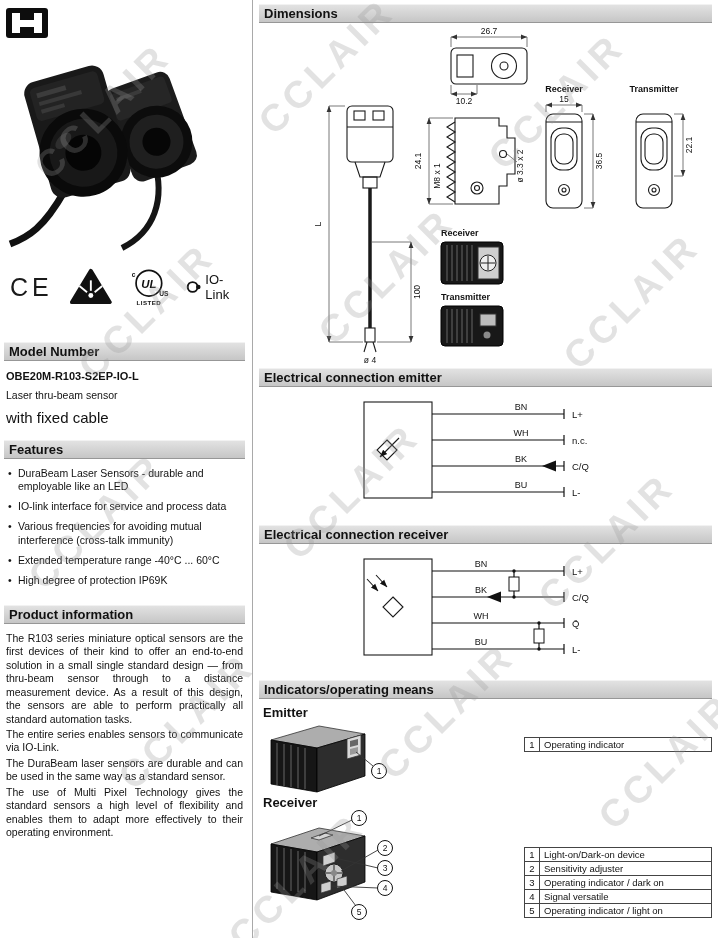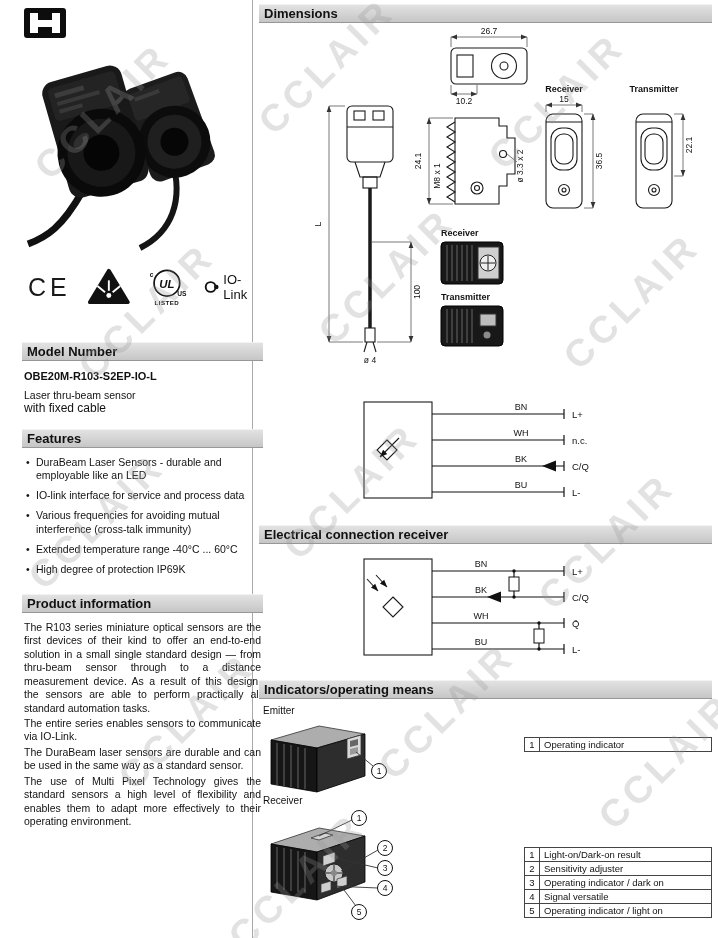--- a/index.html
+++ b/index.html
@@ -1,55 +1,55 @@
 <!DOCTYPE html>
 <html><head>
 <meta charset="utf-8">
 <style>
   *{box-sizing:border-box}
   body{margin:0;background:#888}
   .page{position:relative;width:718px;height:938px;background:#fff;font-family:"Liberation Sans",sans-serif;color:#111;overflow:hidden;margin:0 auto}
   .divider{position:absolute;left:252px;top:0;width:1px;height:938px;background:#a9a9a9}
   .wm{position:absolute;font-weight:bold;font-size:38px;letter-spacing:5px;color:rgba(150,150,150,0.28);transform:rotate(-45deg);pointer-events:none;z-index:9;white-space:nowrap}
-  .left-col{position:absolute;left:22px;top:6px;width:241px}
+  .left-col{position:absolute;left:4px;top:6px;width:241px}
   .right-col{position:absolute;left:259px;top:4px;width:453px;height:932px}
   .section-bar{background:linear-gradient(180deg,#e2e2e2,#c6c6c6);border-top:1px solid #f2f2f2;border-bottom:1px solid #979797;font-size:13px;font-weight:bold;padding:2px 5px;line-height:13px}
   .rbar{position:absolute;left:0;right:0}
   
   .logo{width:42px;height:30px;background:#0d0d0d;border-radius:3px;position:relative;margin:2px 0 4px 2px}
   .logo i{position:absolute;background:#fff}
   .photo{display:block}
   .certs{display:flex;align-items:center;gap:16px;margin:10px 0 0 6px;height:46px}
   .ce{font-size:25px;letter-spacing:4px;color:#1a1a1a}
   .iolink{display:flex;align-items:center;gap:4px;font-weight:normal;font-size:13px}
   .bar-model{margin-top:32px}
   .model-number{font-size:11px;font-weight:bold;margin:9px 2px 0}
   .model-desc{font-size:10.5px;margin:7px 2px 0}
-  .model-desc2{font-size:12px;margin:0 2px 0}
+  .model-desc2{font-size:15px;margin:8px 2px 0}
   .bar-feat{margin-top:14px}
   .features{list-style:none;margin:8px 0 0;padding:0 0 0 2px;font-size:10.5px;line-height:1.25}
   .features li{padding-left:12px;position:relative;margin-bottom:7px}
   .features li::before{content:"\2022";position:absolute;left:2px}
   .bar-pinfo{margin-top:18px}
   .pinfo{font-size:10.5px;line-height:1.28;text-align:justify;margin:8px 2px 0}
   .pinfo + .pinfo{margin-top:2px}
   
   svg text{font-family:"Liberation Sans",sans-serif}
   .gO{stroke:#1a1a1a;fill:none;stroke-width:1.1}
   .gDim{stroke:#555;stroke-width:0.8;fill:none}
   .gW{stroke:#111;stroke-width:1.2;fill:none}
   .dtx{font-size:8.5px;fill:#111;stroke:none}
   .blb{font-size:9px;font-weight:bold;fill:#111;stroke:none}
   .wtx{font-size:9px;fill:#111;stroke:none}
   .ttx{font-size:9.5px;fill:#111;stroke:none}
   .ctx{font-size:8.5px;fill:#111;stroke:none}
   .ulmain{font-size:12px;font-weight:bold;font-style:italic;fill:#111}
   .ultx{font-size:7px;font-weight:bold;fill:#111}
   .ullisted{font-size:6.5px;font-weight:bold;letter-spacing:.5px;fill:#111}
-  .sub-label{position:absolute;left:4px;font-size:10px;font-weight:normal}
+  .sub-label{position:absolute;left:4px;font-size:13px;font-weight:bold}
   .ind-table{position:absolute;border-collapse:collapse;width:188px;font-size:9.5px;background:#fff}
   .ind-table td{border:1px solid #444;padding:1px 4px;height:13px;background:#fff}
   .ind-table td.num{width:15px;text-align:center;padding:1px 2px}
 </style>
 </head>
 <body>
 
 <div class="page">
   <div class="divider"></div>
 
@@ -266,20 +266,21 @@
 
       <text class="blb" x="182" y="274">Transmitter</text>
       <g>
         <rect x="182" y="280" width="62" height="40" rx="4" fill="#181818" stroke="#000"></rect>
         <path d="M188,283 V317 M193,283 V317 M198,283 V317 M203,283 V317 M208,283 V317 M213,283 V317" stroke="#4a4a4a" stroke-width="1.6" fill="none"></path>
         <rect x="221" y="288" width="16" height="12" fill="#bdbdbd" stroke="#333"></rect>
         <circle cx="228" cy="309" r="3.5" fill="#8a8a8a"></circle>
       </g>
     </svg>
 
+    <div class="section-bar rbar" style="top:364px">Electrical connection emitter</div>
 
     <svg style="position:absolute;top:390px;left:0" width="453" height="122" viewBox="0 0 453 122">
       <defs>
         <marker id="arr2" viewBox="0 0 10 10" refX="9.5" refY="5" markerWidth="7" markerHeight="7" orient="auto">
           <path d="M0,1.2 L10,5 L0,8.8 z" fill="#111"></path>
         </marker>
       </defs>
       <g class="gO">
         <rect x="105" y="8" width="68" height="96"></rect>
         <path d="M128,46 l10,10 l-10,10 l-10,-10 z"></path>
@@ -410,21 +411,21 @@
       <text class="ctx" x="124" y="45" text-anchor="middle">2</text>
       <text class="ctx" x="124" y="65" text-anchor="middle">3</text>
       <text class="ctx" x="124" y="85" text-anchor="middle">4</text>
       <text class="ctx" x="98" y="109" text-anchor="middle">5</text>
     </svg>
 
     <table class="ind-table" style="top:843px;left:265px">
       <tbody>
         <tr>
           <td class="num">1</td>
-          <td>Light-on/Dark-on result</td>
+          <td>Light-on/Dark-on device</td>
         </tr>
         <tr>
           <td class="num">2</td>
           <td>Sensitivity adjuster</td>
         </tr>
         <tr>
           <td class="num">3</td>
           <td>Operating indicator / dark on</td>
         </tr>
         <tr>

